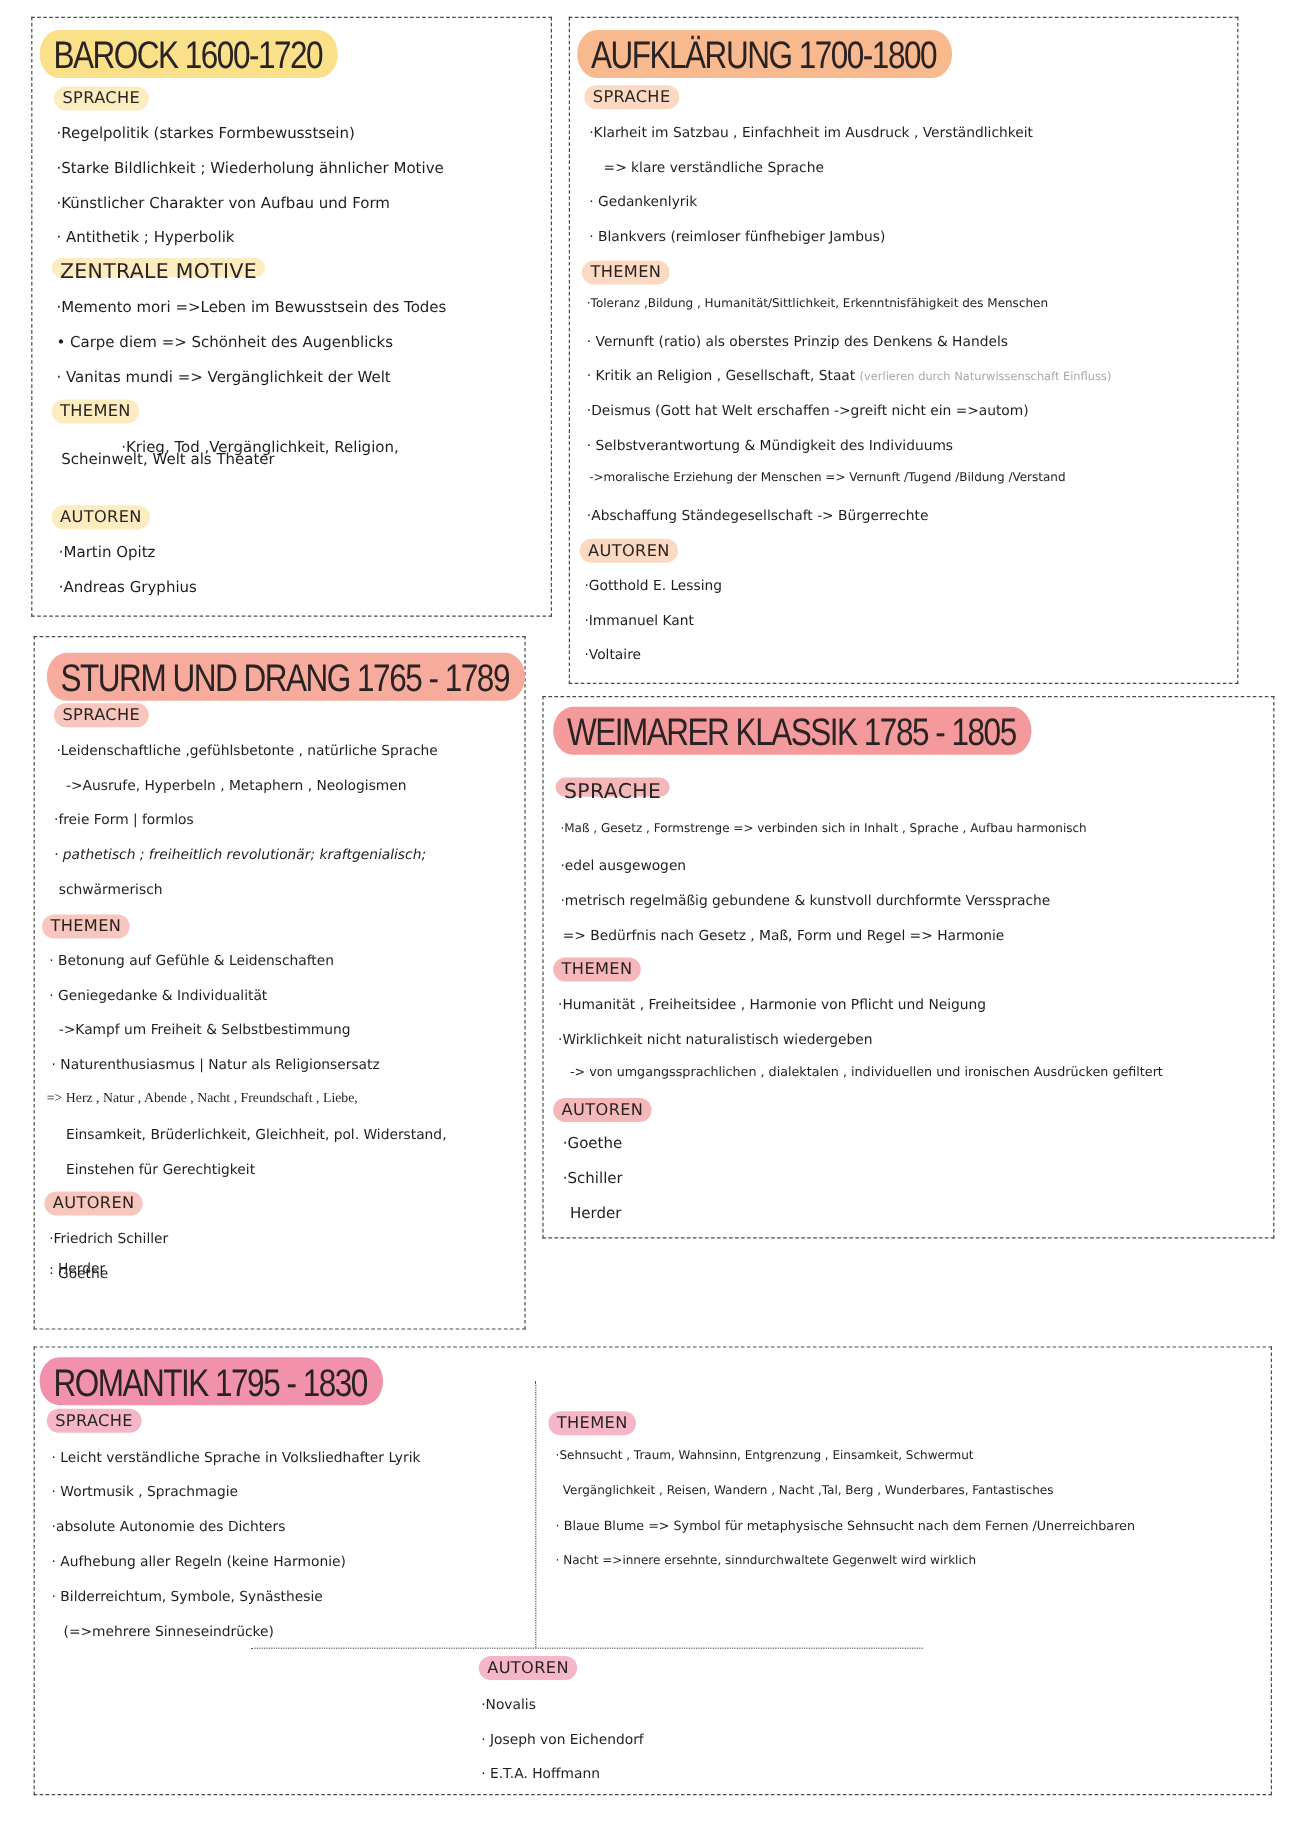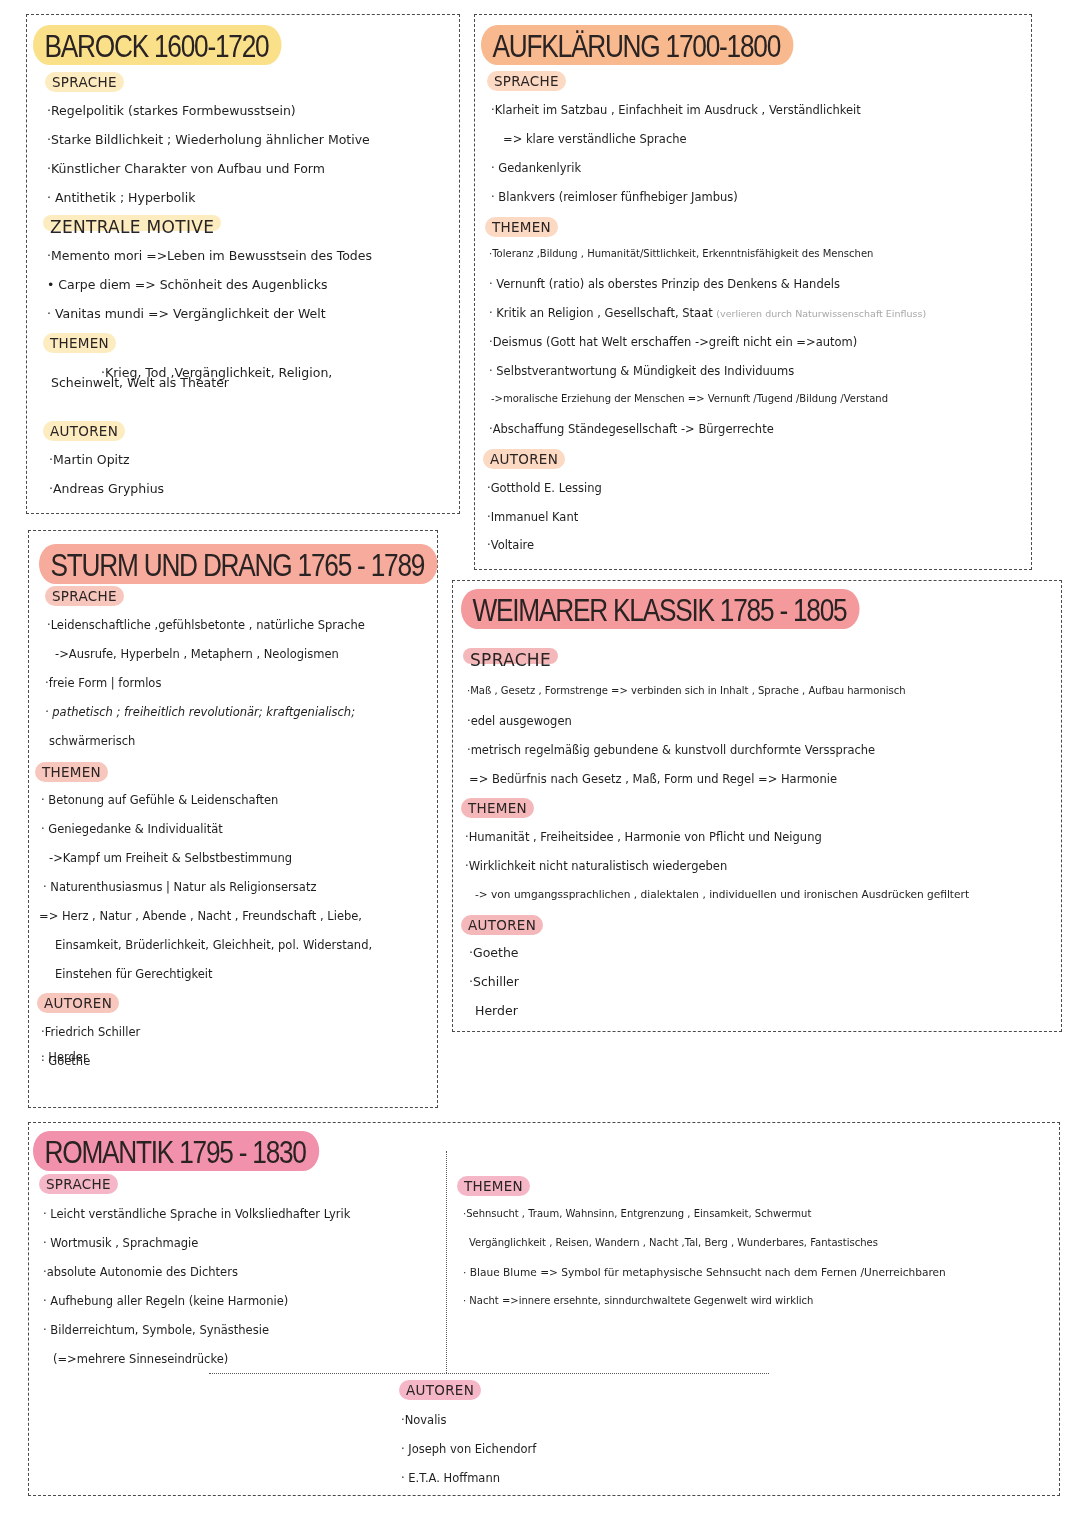--- a/index.html
+++ b/index.html
@@ -117,21 +117,21 @@
   <div class="line sm" style="left:26px; top:116px;">-&gt;Ausrufe, Hyperbeln , Metaphern , Neologismen</div>
   <div class="line sm" style="left:16px; top:145px;">·freie Form | formlos</div>
   <div class="line sm" style="left:16px; top:174px;font-style:italic;">· pathetisch ; freiheitlich revolutionär; kraftgenialisch;</div>
   <div class="line sm" style="left:20px; top:203px;">schwärmerisch</div>
 
   <div class="tag c-sturm-tag" style="left:6px; top:231px;">THEMEN</div>
   <div class="line sm" style="left:12px; top:262px;">· Betonung auf Gefühle &amp; Leidenschaften</div>
   <div class="line sm" style="left:12px; top:291px;">· Geniegedanke  &amp; Individualität</div>
   <div class="line sm" style="left:20px; top:320px;">-&gt;Kampf um Freiheit &amp; Selbstbestimmung</div>
   <div class="line sm" style="left:14px; top:349px;">· Naturenthusiasmus | Natur als Religionsersatz</div>
-  <div class="line sm" style="left:10px; top:378px;">=&gt; Herz , Natur , Abende , Nacht , Freundschaft , Liebe,</div>
+  <div class="line sm" style="left:10px; top:378px;font-family:Liberation Serif, serif;">=&gt; Herz , Natur , Abende , Nacht , Freundschaft , Liebe,</div>
   <div class="line sm" style="left:26px; top:407px;">Einsamkeit, Brüderlichkeit, Gleichheit, pol. Widerstand,</div>
   <div class="line sm" style="left:26px; top:436px;">Einstehen für Gerechtigkeit</div>
 
   <div class="tag c-sturm-tag" style="left:8px; top:462px;">AUTOREN</div>
   <div class="line sm" style="left:12px; top:494px;">·Friedrich Schiller</div>
   <div class="line sm" style="left:12px; top:523px;">· Goethe</div>
   <div class="line sm" style="left:12px; top:519px;">· Herder</div>
 </section>
 
 <section class="box" style="left:452px; top:580px; width:610px; height:452px;">

